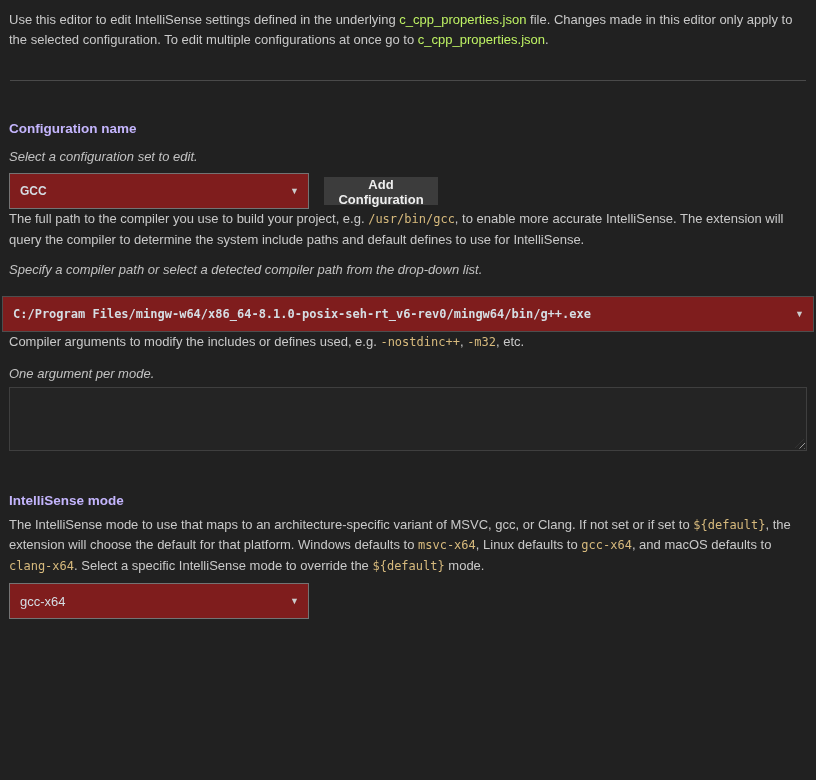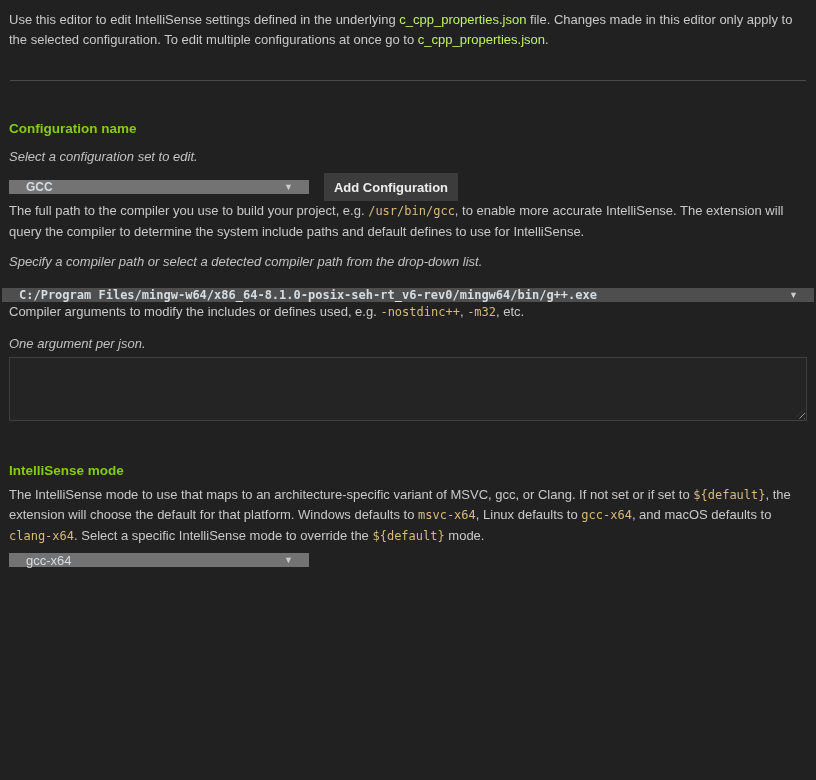--- a/index.html
+++ b/index.html
@@ -23,43 +23,43 @@
 
   .divider {
     border: none;
     border-top: 1px solid #4a4a4a;
     margin: 31px 1px 0 1px;
   }
 
   .section-heading {
     font-size: 13.5px;
     font-weight: 700;
-    color: #84cc16;
+    color: #c4b5fd;
     margin-top: 42px;
   }
   .section-heading.first { margin-top: 40px; }
   .section-heading.mt37 { margin-top: 37px; }
   .section-heading + p.desc { margin-top: 7px; }
 
   .prompt {
     font-style: italic;
     color: #c2c2c2;
     margin-top: 13px;
     line-height: 15px;
   }
 
   .controls-row { display: flex; align-items: center; margin-top: 9px; }
 
   .select {
     display: flex;
     align-items: center;
     justify-content: space-between;
-    height: 14px;
-    background: #14532d;
-    border: 7px solid #737373;
+    height: 36px;
+    background: #7f1d1d;
+    border: 1px solid #737373;
     padding: 0 9px 0 10px;
     cursor: pointer;
   }
   .select .value {
     color: #d5dde3;
     font-weight: 600;
     font-size: 12px;
     white-space: nowrap;
     overflow: hidden;
   }
@@ -76,21 +76,21 @@
   }
   .select-wide .value {
     font-family: "DejaVu Sans Mono", "Liberation Mono", monospace;
     font-weight: 700;
     font-size: 12px;
   }
   .select-mode { margin-top: 7px; }
   .select-mode .value { font-weight: 400; font-size: 13px; }
 
   .btn {
-    width: 134px;
+    width: 114px;
     height: 28px;
     margin-left: 15px;
     background: #3c3c3c;
     border: none;
     color: #eeeeee;
     font-family: "Liberation Sans", sans-serif;
     font-size: 13px;
     font-weight: 600;
     cursor: pointer;
   }
@@ -152,21 +152,21 @@
   </div>
 
   <p class="desc"><span class="seg-plain">The full path to the compiler you use to build your project, e.g. </span><span class="seg-code">/usr/bin/gcc</span><span class="seg-plain">, to enable more accurate IntelliSense. The extension will query the compiler to determine the system include paths and default defines to use for IntelliSense.</span></p>
   <p class="prompt">Specify a compiler path or select a detected compiler path from the drop-down list.</p>
   <div class="select select-wide">
     <span class="value">C:/Program Files/mingw-w64/x86_64-8.1.0-posix-seh-rt_v6-rev0/mingw64/bin/g++.exe</span>
     <span class="caret">▼</span>
   </div>
 
   <p class="desc"><span class="seg-plain">Compiler arguments to modify the includes or defines used, e.g. </span><span class="seg-code">-nostdinc++</span><span class="seg-plain">, </span><span class="seg-code">-m32</span><span class="seg-plain">, etc.</span></p>
-  <p class="prompt">One argument per json.</p>
+  <p class="prompt">One argument per mode.</p>
   <div class="textarea-wrap">
     <textarea class="args" placeholder="" style=""></textarea>
     <span class="resize-handle"></span>
   </div>
 
   <h2 class="section-heading">IntelliSense mode</h2>
   <p class="desc"><span class="seg-plain">The IntelliSense mode to use that maps to an architecture-specific variant of MSVC, gcc, or Clang. If not set or if set to </span><span class="seg-code">${default}</span><span class="seg-plain">, the extension will choose the default for that platform. Windows defaults to </span><span class="seg-code">msvc-x64</span><span class="seg-plain">, Linux defaults to </span><span class="seg-code">gcc-x64</span><span class="seg-plain">, and macOS defaults to </span><span class="seg-code">clang-x64</span><span class="seg-plain">. Select a specific IntelliSense mode to override the </span><span class="seg-code">${default}</span><span class="seg-plain"> mode.</span></p>
   <div class="select select-small select-mode">
     <span class="value">gcc-x64</span>
     <span class="caret">▼</span>

